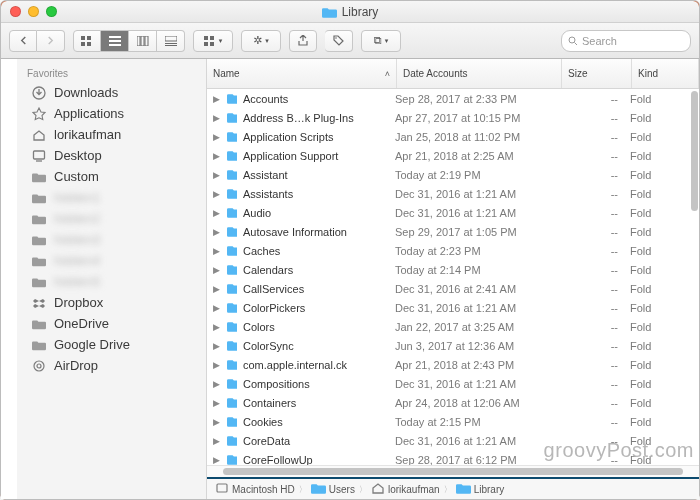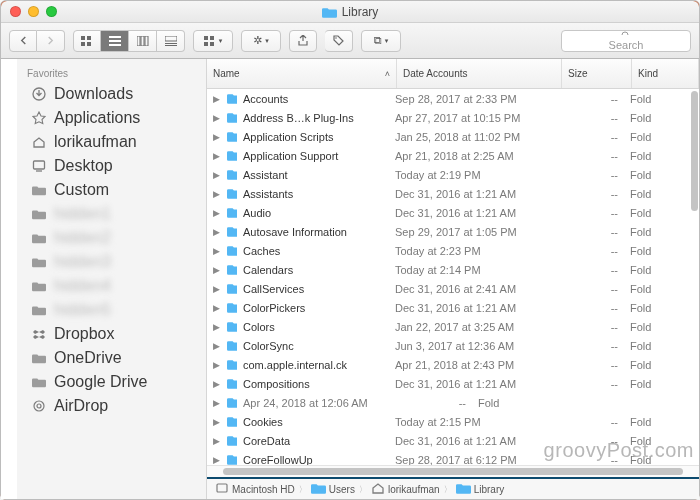--- a/index.html
+++ b/index.html
@@ -14,26 +14,26 @@
   
   .toolbar { height:36px; background:linear-gradient(#f6f6f6,#e8e8e8); display:flex; align-items:center; padding:0 8px; gap:8px; border-bottom:1px solid #b8b8b8;}
   .btn-group{display:flex;}
   .btn{height:22px; min-width:28px; background:linear-gradient(#fdfdfd,#f1f1f1); border:1px solid #c7c7c7; display:flex; align-items:center; justify-content:center; font-size:11px; color:#555;}
   .btn:first-child{border-top-left-radius:4px;border-bottom-left-radius:4px;}
   .btn:last-child{border-top-right-radius:4px;border-bottom-right-radius:4px;}
   .btn + .btn{border-left:none;}
   .btn.solo{border-radius:4px;}
   .btn.active{background:#7a7a7a;color:#fff;}
   .spacer{flex:1;}
-  .search{height:22px; width:130px; border:1px solid #c7c7c7; border-radius:4px; background:#fff; display:flex; align-items:center; padding:0 6px; gap:4px; color:#9a9a9a; font-size:11px;flex-direction:column;}
+  .search{height:22px; width:130px; border:1px solid #c7c7c7; border-radius:9px; background:#fff; display:flex; align-items:center; padding:0 6px; gap:4px; color:#9a9a9a; font-size:11px;}
   
   .body{flex:1; display:flex; background:#fff; overflow:hidden;padding-left:16px;}
   .sidebar{width:190px; background:#f4f4f4; border-right:1px solid #d6d6d6; overflow-y:auto; padding-top:4px;}
   .side-head{font-size:10px; color:#8a8a8a; padding:5px 10px 3px; text-transform:none;}
-  .side-item{display:flex; align-items:center; gap:7px; padding:3px 10px 3px 14px; font-size:16px; color:#3a3a3a; white-space:nowrap;}
+  .side-item{display:flex; align-items:center; gap:7px; padding:3px 10px 3px 14px; font-size:13px; color:#3a3a3a; white-space:nowrap;}
   .side-item .ic{width:16px; height:14px; display:flex; align-items:center; justify-content:center; color:#7d7d7d;}
   .side-item.blurred .lbl{filter: blur(3px); color:#bdbdbd;}
   
   .main{flex:1; display:flex; flex-direction:column; overflow:hidden;}
   .cols{display:flex; height:30px; background:linear-gradient(#fdfdfd,#f0f0f0); border-bottom:1px solid #d6d6d6; font-size:10px; color:#444;}
   .col{border-right:1px solid #dedede; display:flex; align-items:center; padding:0 6px;}
   .col.name{width:190px; justify-content:space-between;}
   .col.date{width:165px;}
   .col.size{width:70px;}
   .col.kind{flex:1;}
@@ -460,20 +460,21 @@
             <span class="c nm">Compositions</span>
             <span class="c dt">Dec 31, 2016 at 1:21 AM</span>
             <span class="c sz">--</span>
             <span class="c kd">Fold</span>
           </div>
           <div class="row">
             <span class="c disclosure">▶</span>
             <span class="c ic"><svg width="15" height="12" viewBox="0 0 24 18">
                 <path fill="#53b7f4" d="M2 3h7l2 2h11a2 2 0 0 1 2 2v9a2 2 0 0 1-2 2H2a2 2 0 0 1-2-2V5a2 2 0 0 1 2-2z"></path>
               </svg></span>
+            <span class="c nm">Containers</span>
             <span class="c dt">Apr 24, 2018 at 12:06 AM</span>
             <span class="c sz">--</span>
             <span class="c kd">Fold</span>
           </div>
           <div class="row">
             <span class="c disclosure">▶</span>
             <span class="c ic"><svg width="15" height="12" viewBox="0 0 24 18">
                 <path fill="#53b7f4" d="M2 3h7l2 2h11a2 2 0 0 1 2 2v9a2 2 0 0 1-2 2H2a2 2 0 0 1-2-2V5a2 2 0 0 1 2-2z"></path>
               </svg></span>
             <span class="c nm">Cookies</span>

